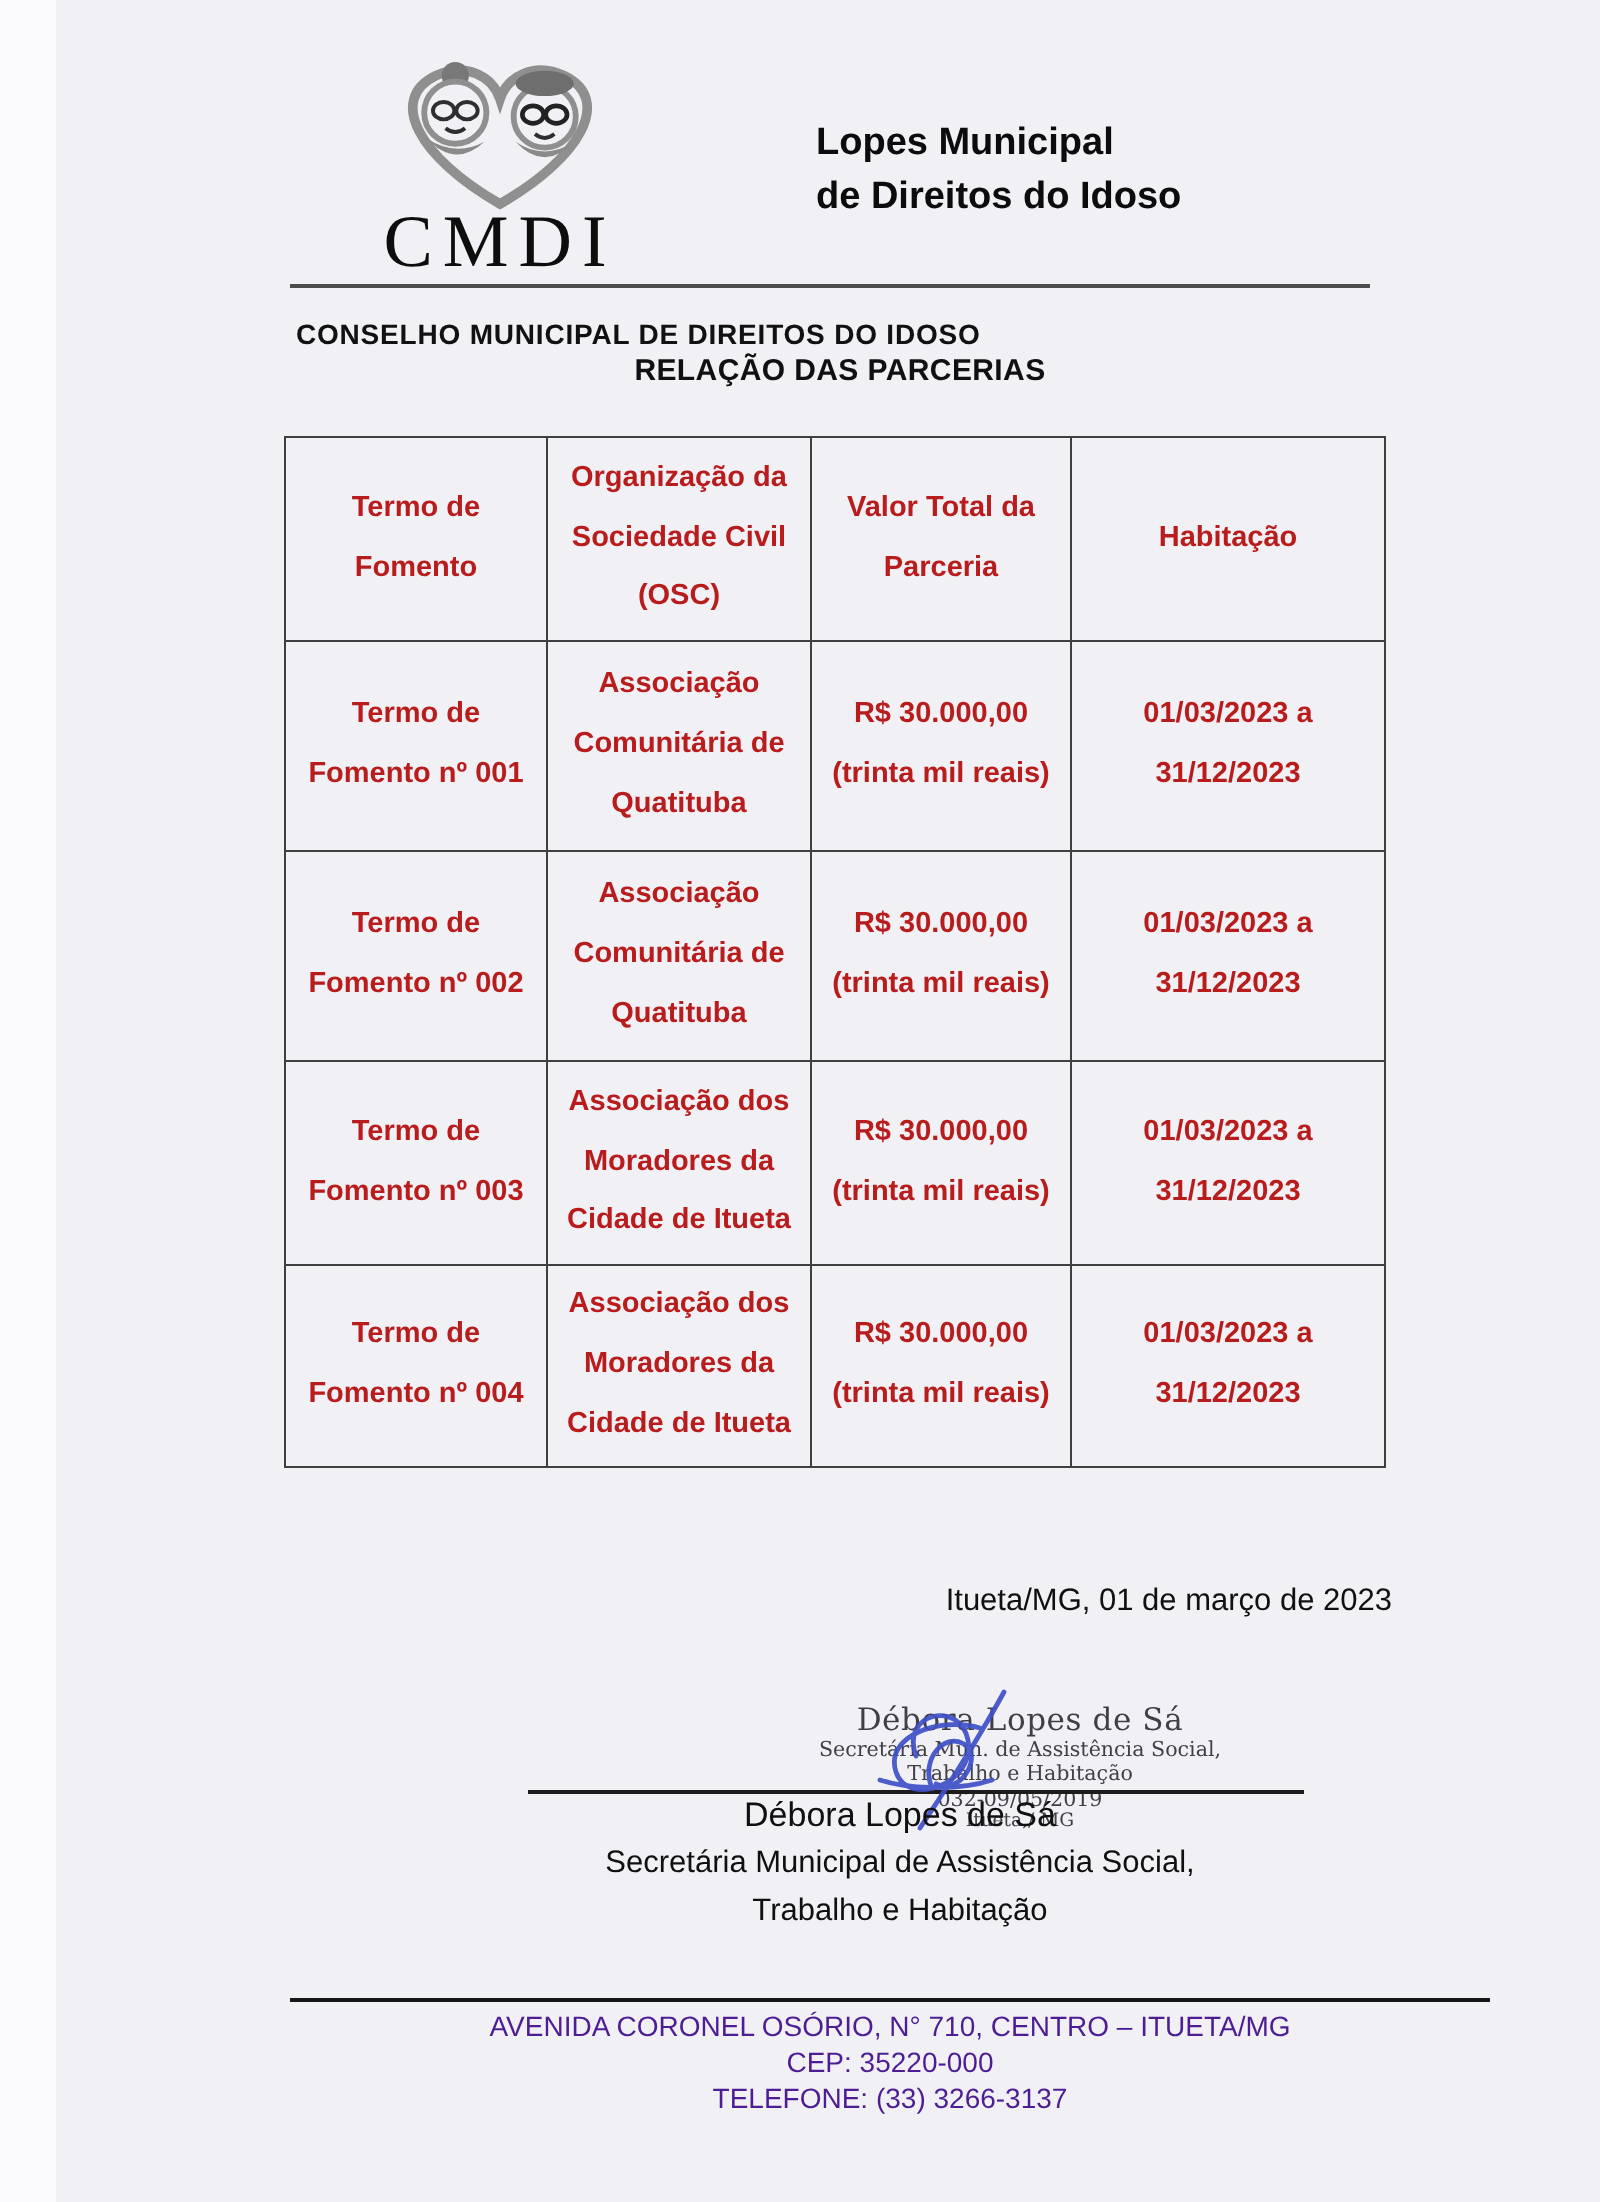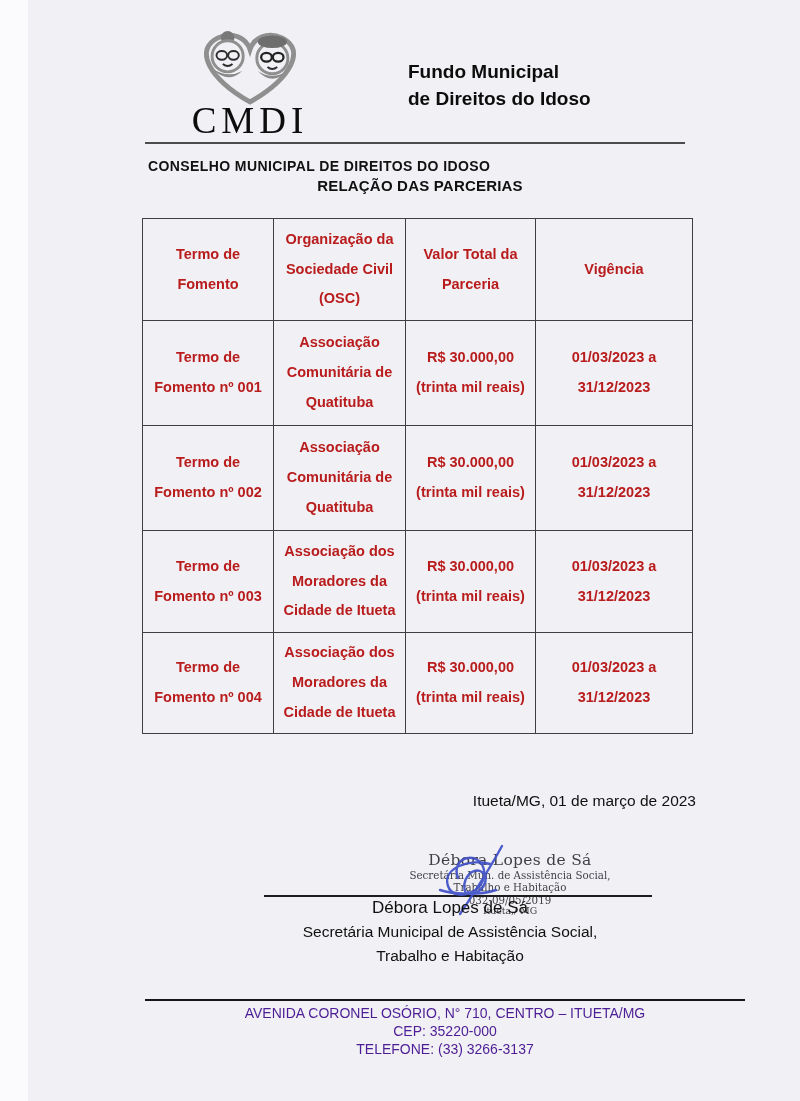--- a/index.html
+++ b/index.html
@@ -131,40 +131,40 @@
       <ellipse cx="99" cy="30" rx="5.5" ry="4.5" fill="none" stroke="#222" stroke-width="2.4"></ellipse>
       <line x1="92" y1="30" x2="94" y2="30" stroke="#222" stroke-width="2"></line>
       <path d="M88 40 Q 93 44 98 40" fill="none" stroke="#2e2e2e" stroke-width="2"></path>
     </svg>
     <div class="cmdi-acronym">CMDI</div>
     <div class="cmdi-tagline">CONSELHO MUNICIPAL DE DIREITOS DO IDOSO</div>
   </div>
 
   <div class="fmdi-block">
     <div class="fmdi-name">
-      <div>Fundo Municipal</div>
+      <div>Lopes Municipal</div>
       <div>de Direitos do Idoso</div>
     </div>
   </div>
 
   <div class="header-rule"></div>
 
   <h1 class="doc-title">RELAÇÃO DAS PARCERIAS</h1>
 
   <table class="parcerias">
     <tbody>
         <tr class="rh">
       <th class="c0">Termo de
 Fomento</th>
       <th class="c1">Organização da
 Sociedade Civil
 (OSC)</th>
       <th class="c2">Valor Total da
 Parceria</th>
-      <th class="c3">Vigência</th>
+      <th class="c3">Habitação</th>
     </tr>
     <tr class="r0">
       <td>Termo de
 Fomento nº 001</td>
       <td>Associação
 Comunitária de
 Quatituba</td>
       <td>R$ 30.000,00
 (trinta mil reais)</td>
       <td>01/03/2023 a

